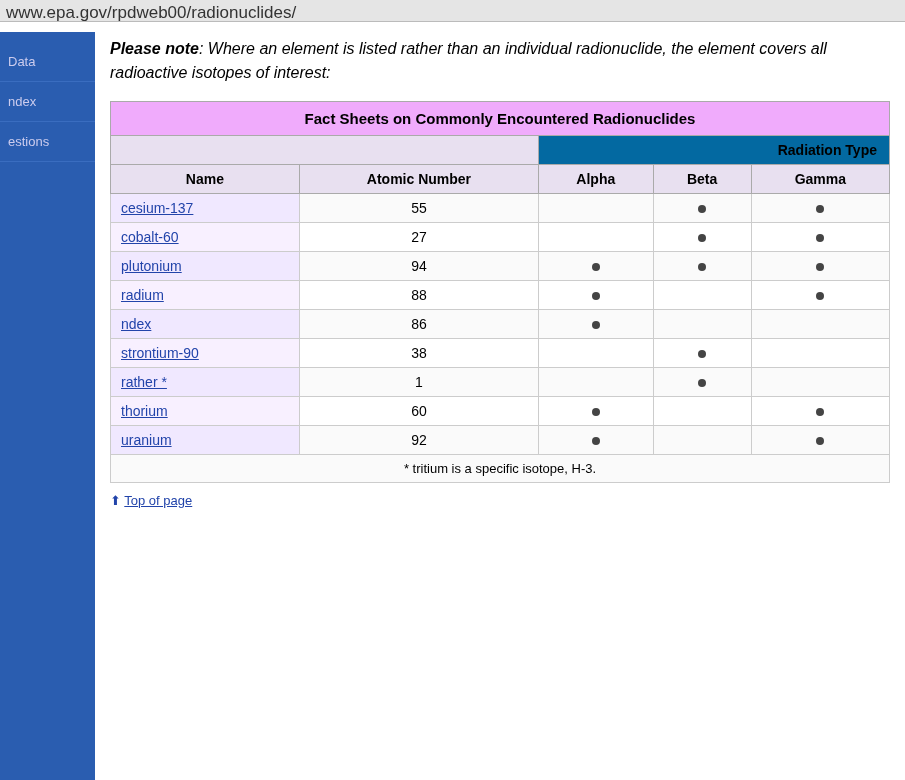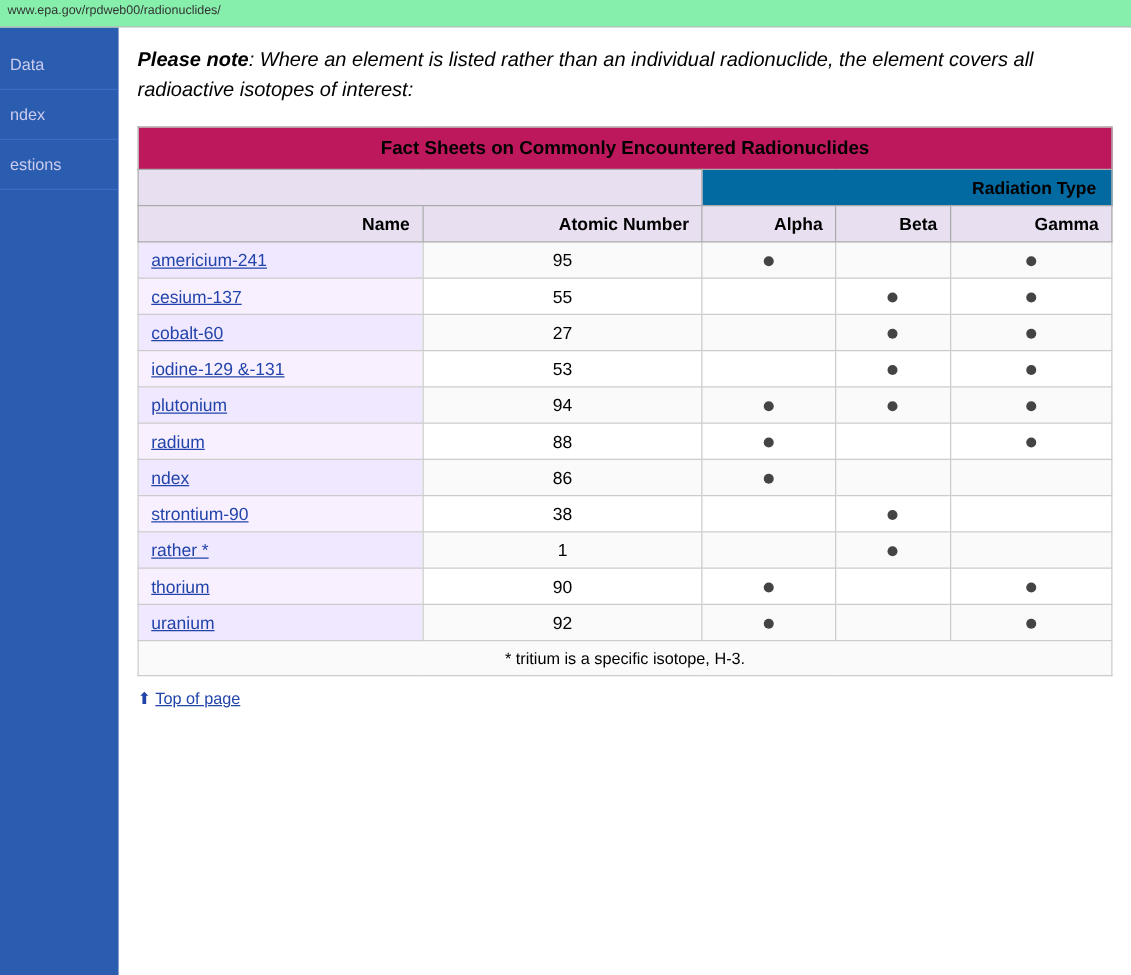--- a/index.html
+++ b/index.html
@@ -10,20 +10,21 @@
       display: flex;
       height: 780px;
       overflow: hidden;
     }
     .sidebar {
       width: 95px;
       background: #2a5db0;
       color: #fff;
       flex-shrink: 0;
       padding-top: 10px;
+      margin-top: 10px;
     }
     .sidebar-item {
       padding: 12px 8px;
       font-size: 13px;
       color: #cce;
       cursor: pointer;
       border-bottom: 1px solid #3a6dc0;
     }
     .main-content {
       flex: 1;
@@ -32,23 +33,23 @@
       background: #fff;
     }
     .page-wrapper {
       display: flex;
       flex-direction: column;
       height: 100%;
       width: 100%;
     }
     .top-bar {
       height: 22px;
-      background: #86efac;
+      background: #e5e5e5;
       border-bottom: 1px solid #bbb;
-      font-size: 10px;
+      font-size: 17px;
       padding: 3px 6px;
       color: #333;
       flex-shrink: 0;
     }
     .body-area {
       display: flex;
       flex: 1;
       overflow: hidden;
     }
     .note-text {
@@ -60,43 +61,43 @@
     .note-text span.note-label {
       font-weight: bold;
       font-style: italic;
     }
     table {
       border-collapse: collapse;
       width: 100%;
       margin-bottom: 10px;
     }
     .table-title {
-      background: #be185d;
+      background: #f0abfc;
       text-align: center;
       font-weight: bold;
       font-size: 15px;
       padding: 8px;
       border: 1px solid #aaa;
     }
     .radiation-header {
       background: #0369a1;
       text-align: right;
       font-weight: bold;
       padding: 6px 12px;
       border: 1px solid #aaa;
     }
     .col-headers th {
       background: #e8e0f0;
       border: 1px solid #aaa;
       padding: 6px 10px;
-      text-align: right;
+      text-align: center;
       font-weight: bold;
     }
     .col-headers th.name-col {
-      text-align: right;
+      text-align: center;
     }
     tr.data-row td {
       border: 1px solid #ccc;
       padding: 6px 10px;
       text-align: center;
     }
     tr.data-row td.name-cell {
       text-align: left;
       background: #f8f0ff;
     }
@@ -174,49 +175,35 @@
           </tr>
           <tr class="col-headers">
             <th class="name-col">Name</th>
             <th>Atomic Number</th>
             <th>Alpha</th>
             <th>Beta</th>
             <th>Gamma</th>
           </tr>
         </thead>
         <tbody id="table-body">
-        <tr class="data-row">
-              <td class="name-cell"><a href="#">americium-241</a></td>
-              <td>95</td>
-              <td><span class="dot"></span></td>
-              <td></td>
-              <td><span class="dot"></span></td>
-            </tr>
             <tr class="data-row">
               <td class="name-cell"><a href="#">cesium-137</a></td>
               <td>55</td>
               <td></td>
               <td><span class="dot"></span></td>
               <td><span class="dot"></span></td>
             </tr>
             <tr class="data-row">
               <td class="name-cell"><a href="#">cobalt-60</a></td>
               <td>27</td>
               <td></td>
               <td><span class="dot"></span></td>
               <td><span class="dot"></span></td>
             </tr>
             <tr class="data-row">
-              <td class="name-cell"><a href="#">iodine-129 &amp;-131</a></td>
-              <td>53</td>
-              <td></td>
-              <td><span class="dot"></span></td>
-              <td><span class="dot"></span></td>
-            </tr>
-            <tr class="data-row">
               <td class="name-cell"><a href="#">plutonium</a></td>
               <td>94</td>
               <td><span class="dot"></span></td>
               <td><span class="dot"></span></td>
               <td><span class="dot"></span></td>
             </tr>
             <tr class="data-row">
               <td class="name-cell"><a href="#">radium</a></td>
               <td>88</td>
               <td><span class="dot"></span></td>
@@ -239,21 +226,21 @@
             </tr>
             <tr class="data-row">
               <td class="name-cell"><a href="#">rather *</a></td>
               <td>1</td>
               <td></td>
               <td><span class="dot"></span></td>
               <td></td>
             </tr>
             <tr class="data-row">
               <td class="name-cell"><a href="#">thorium</a></td>
-              <td>90</td>
+              <td>60</td>
               <td><span class="dot"></span></td>
               <td></td>
               <td><span class="dot"></span></td>
             </tr>
             <tr class="data-row">
               <td class="name-cell"><a href="#">uranium</a></td>
               <td>92</td>
               <td><span class="dot"></span></td>
               <td></td>
               <td><span class="dot"></span></td>

